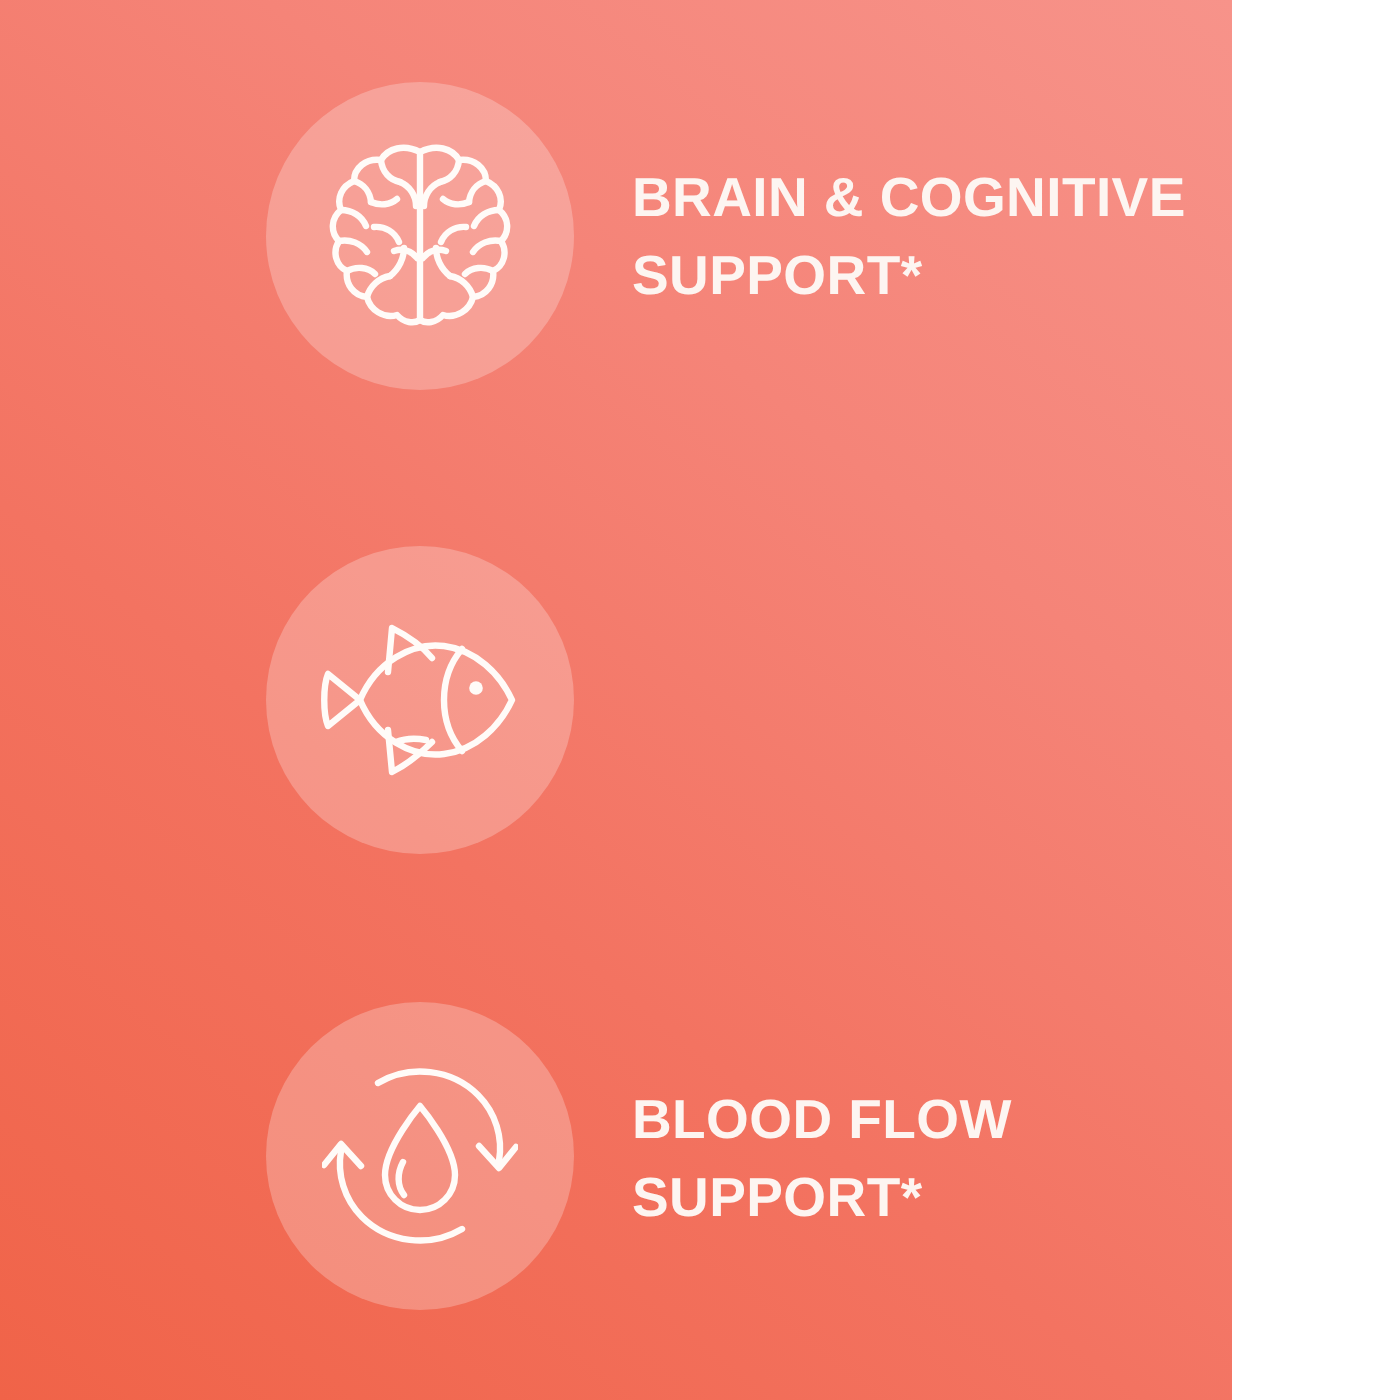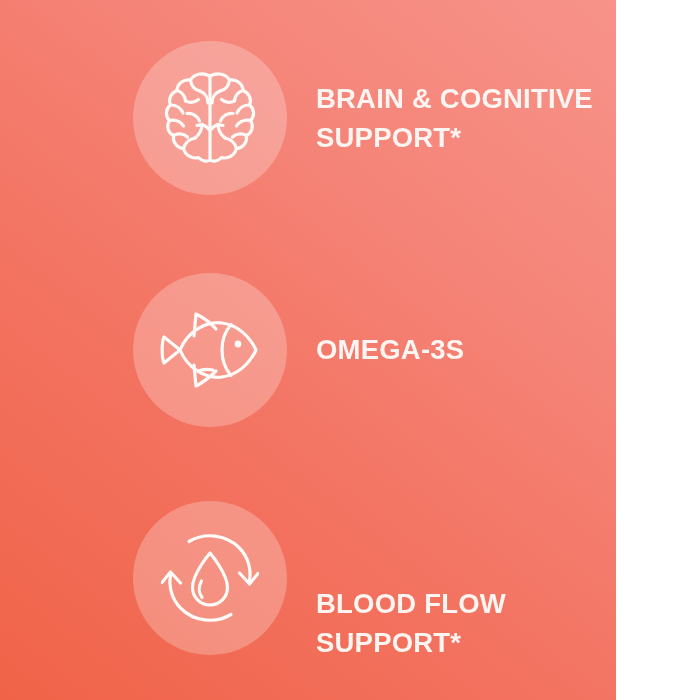--- a/index.html
+++ b/index.html
@@ -61,21 +61,21 @@
     font-weight: bold;
     font-size: 27.5px;
     line-height: 39px;
     letter-spacing: 0.2px;
     text-transform: uppercase;
     white-space: pre-line;
   }
 
   #label-brain     { top: 41px; }
   #label-omega     { top: 60px; }
-  #label-bloodflow { top: 42px; margin-top: 44px; }
+  #label-bloodflow { top: 42px; }
 </style>
 </head>
 <body>
 
 <div id="infographic">
 
   <div class="benefit-row" id="row-brain">
 
     <div class="icon-circle">
       <span>
@@ -134,21 +134,20 @@
 
           <path d="M36 27 L38 5 C46 9 53 14 58 20"></path>
 
           <path d="M36 56 L38 77 C46 73 53 67 58 62"></path>
 
           <path d="M40 62 C45 60 50 60 55 61"></path>
         </svg>
       </span>
     </div>
 
-    <div class="benefit-label" id="label-omega">OMEGA-3S</div>
   </div>
 
   <div class="benefit-row" id="row-bloodflow">
 
     <div class="icon-circle">
       <span>
         <svg width="98" height="98" viewBox="0 0 98 98" fill="none" stroke="#FFFBF8" stroke-width="3.2" stroke-linecap="round" stroke-linejoin="round">
 
           <path d="M28 12.5 C44 3 65 5.5 78 18.5 C87 27.5 90.5 40 88.5 51.5"></path>
 

